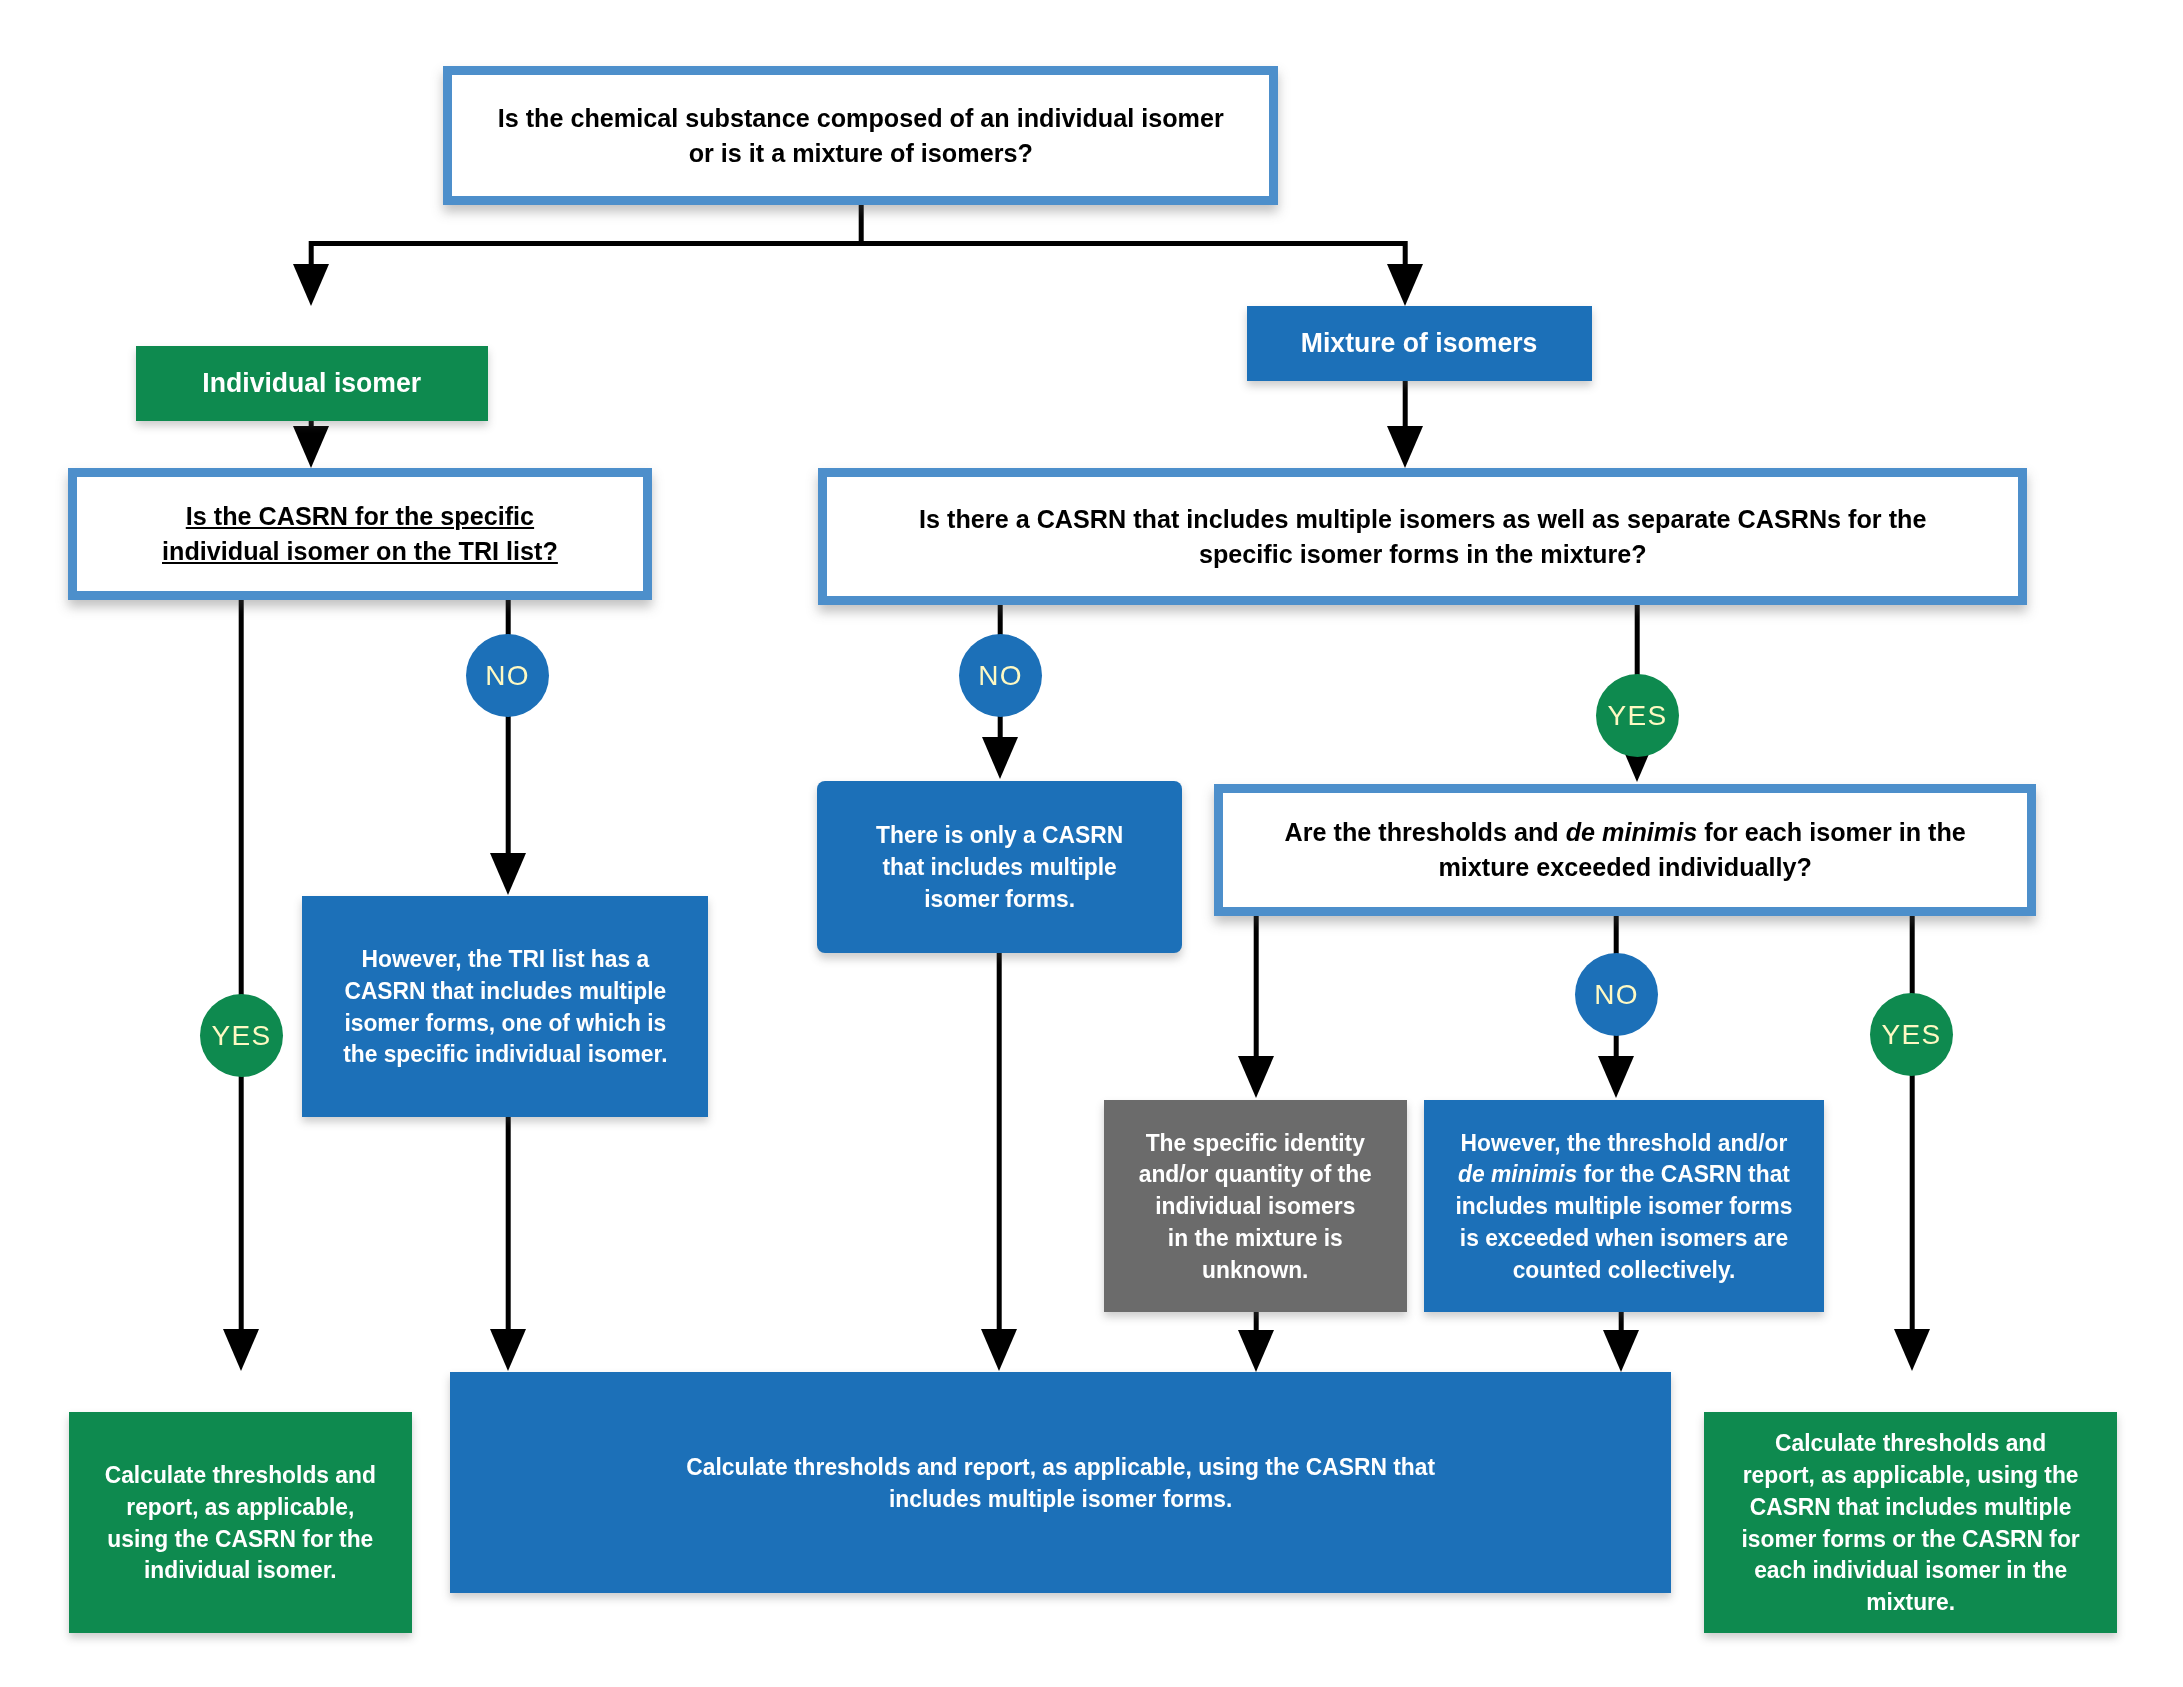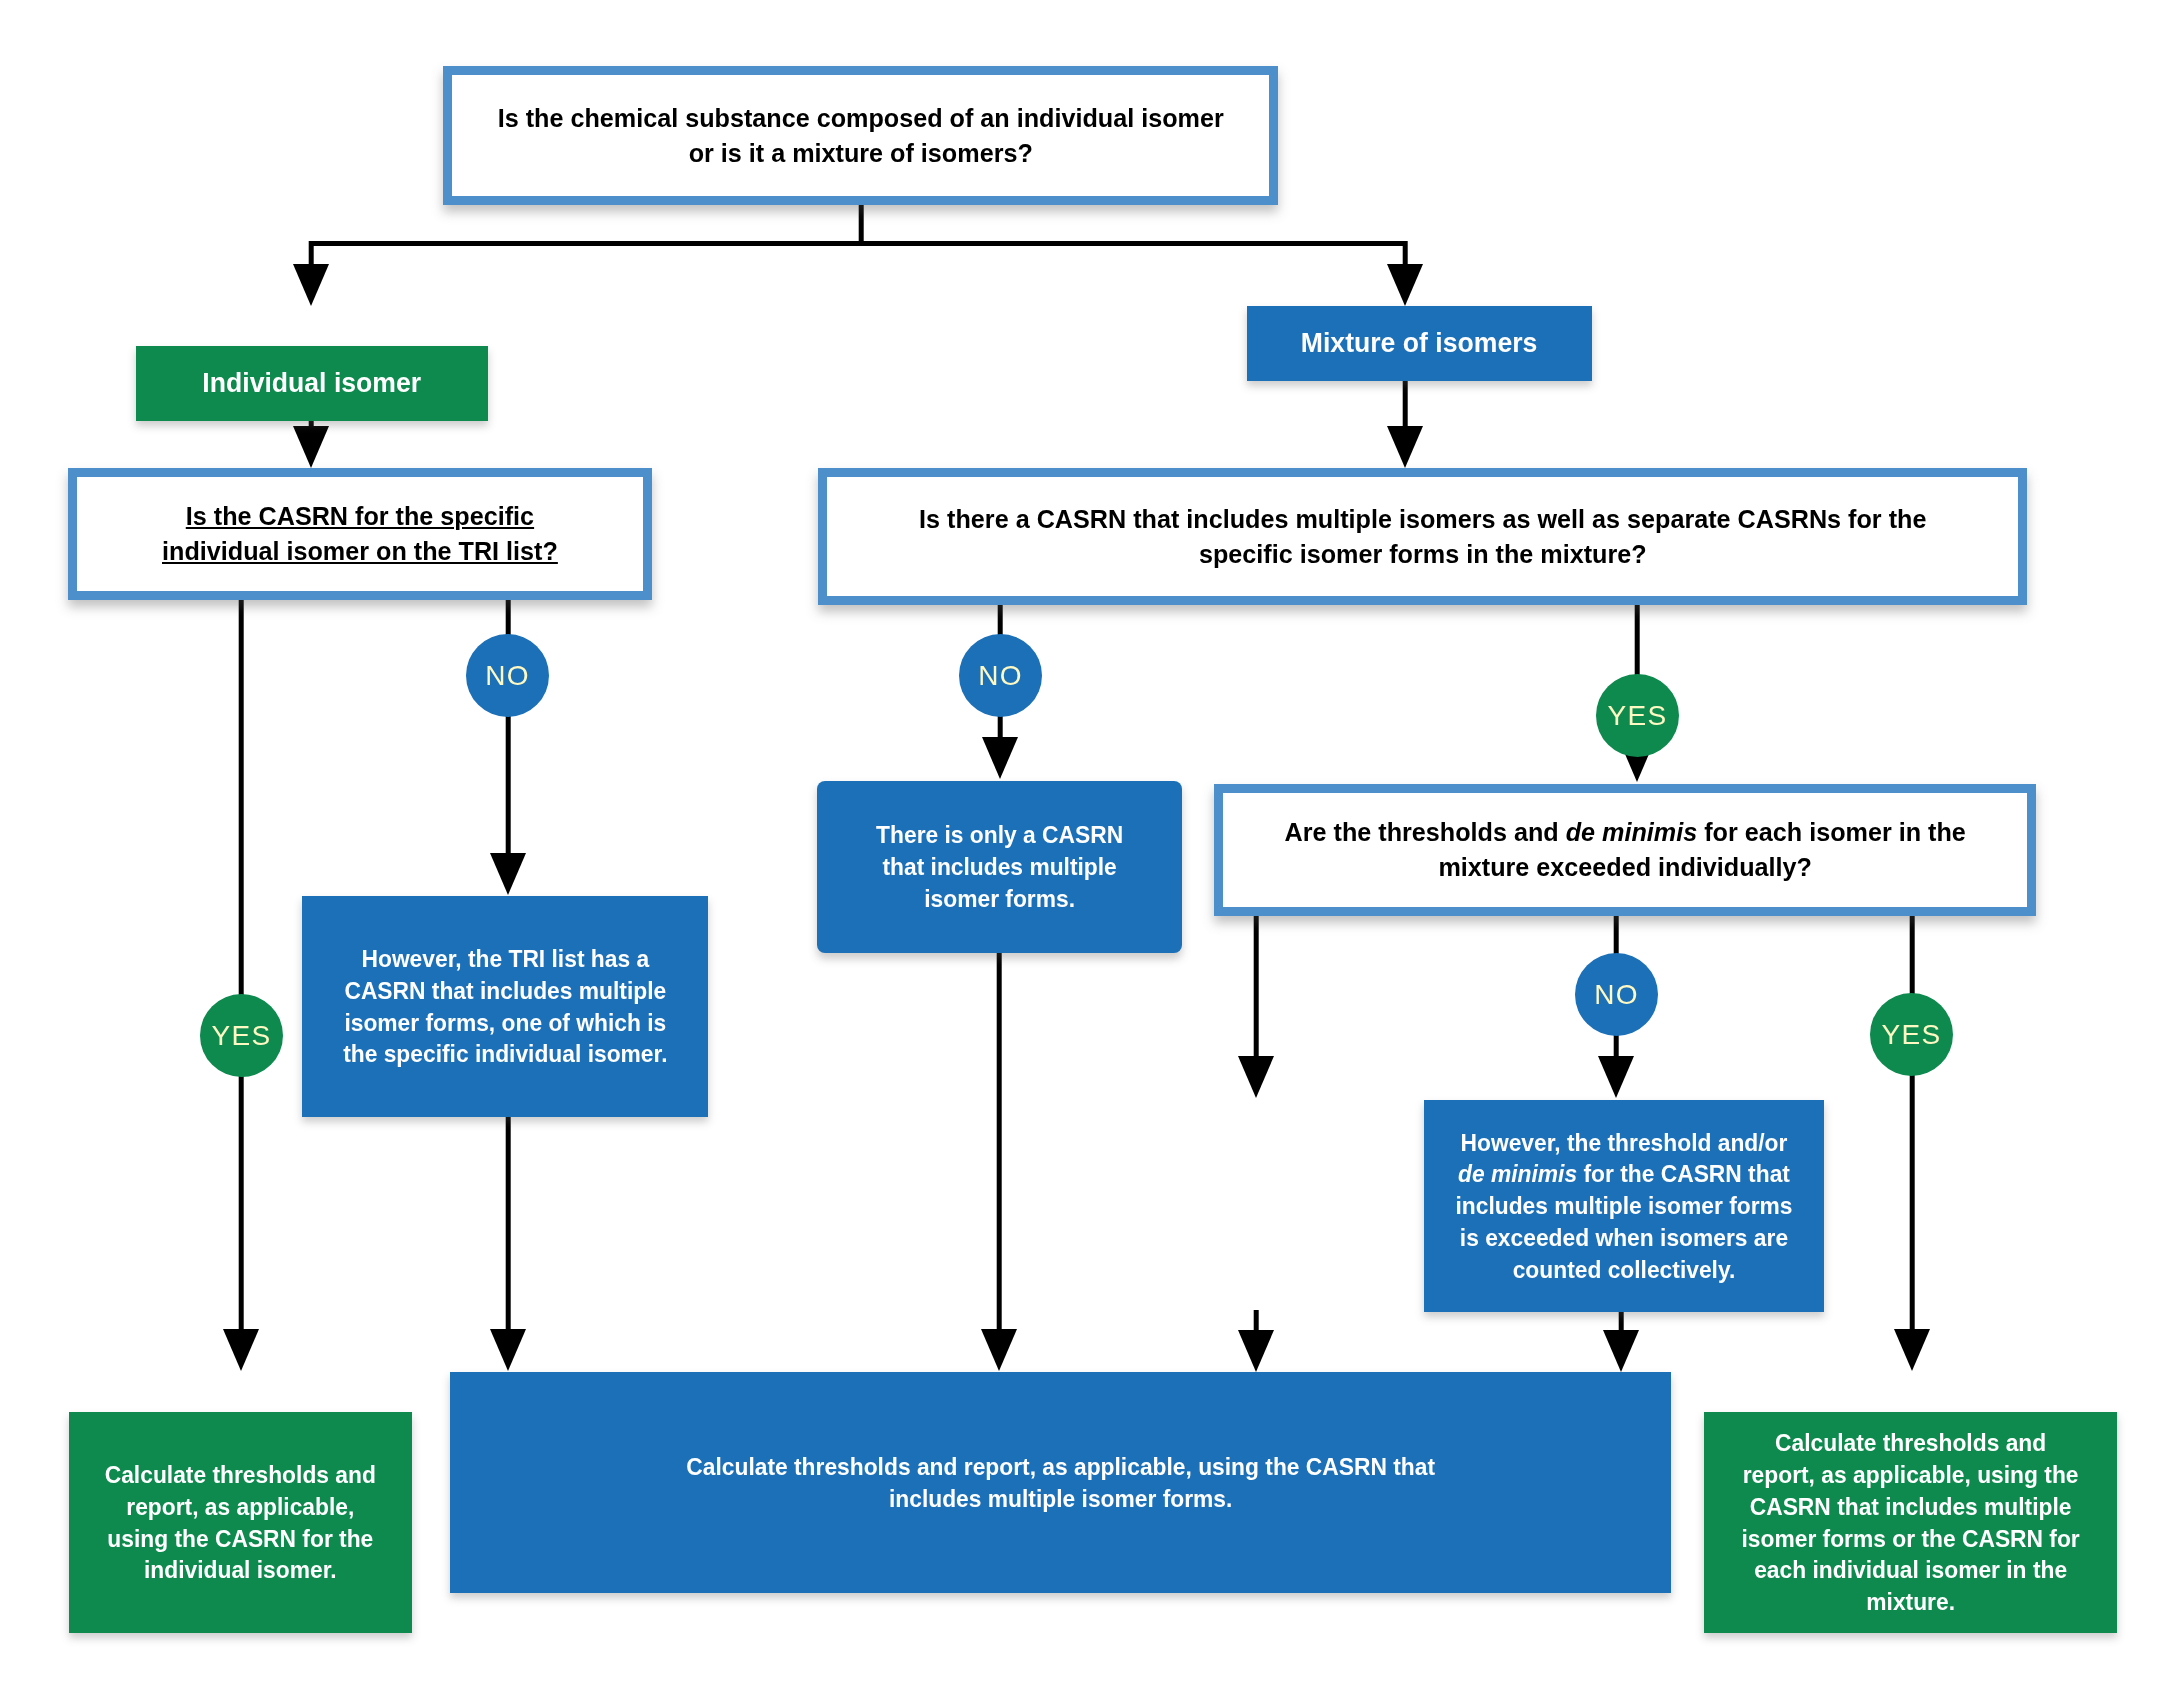--- a/index.html
+++ b/index.html
@@ -195,20 +195,27 @@
 mixture exceeded individually?</span></span>
   </div>
 
   <div class="box fill blue" style="left:302px; top:896px; width:406px; height:221px;">
     <span class="txt">However, the TRI list has a
 CASRN that includes multiple
 isomer forms, one of which is
 the specific individual isomer.</span>
   </div>
 
+  <div class="box fill gray" style="left:1104px; top:1100px; width:303px; height:212px;">
+    <span class="txt">The specific identity
+and/or quantity of the
+individual isomers
+in the mixture is
+unknown.</span>
+  </div>
 
   <div class="box fill blue" style="left:1424px; top:1100px; width:400px; height:212px;">
     <span class="txt"><span>However, the threshold and/or
 </span><span class="it">de minimis</span><span> for the CASRN that
 includes multiple isomer forms
 is exceeded when isomers are
 counted collectively.</span></span>
   </div>
 
   <div class="box fill green" style="left:69px; top:1372px; width:343px; height:221px;">

